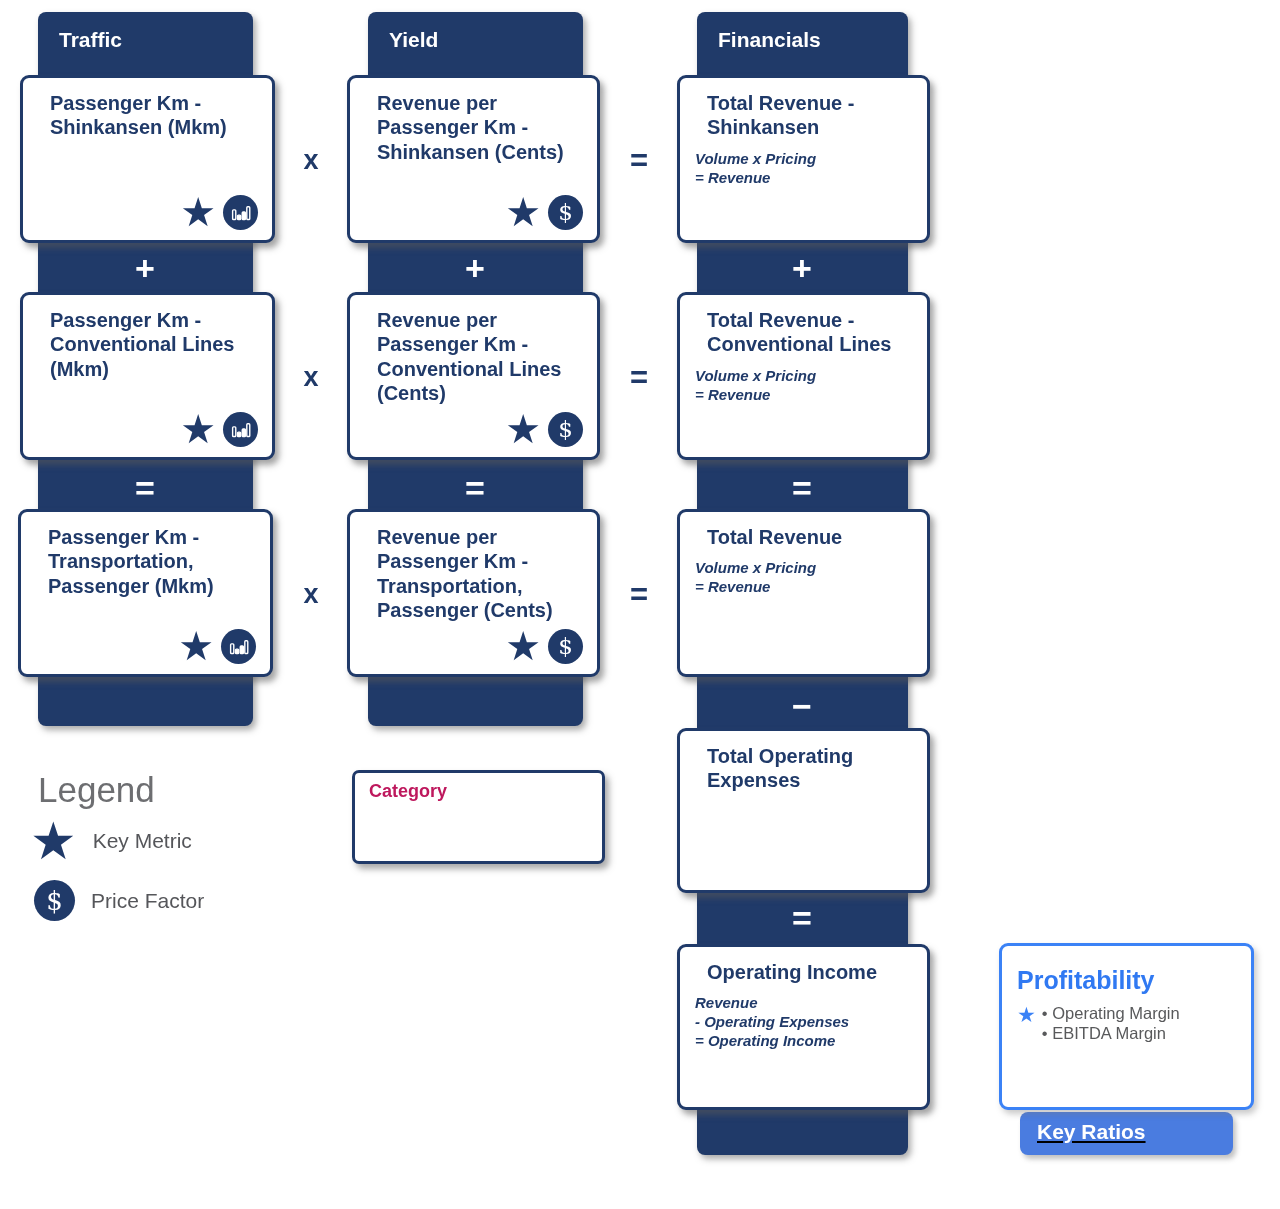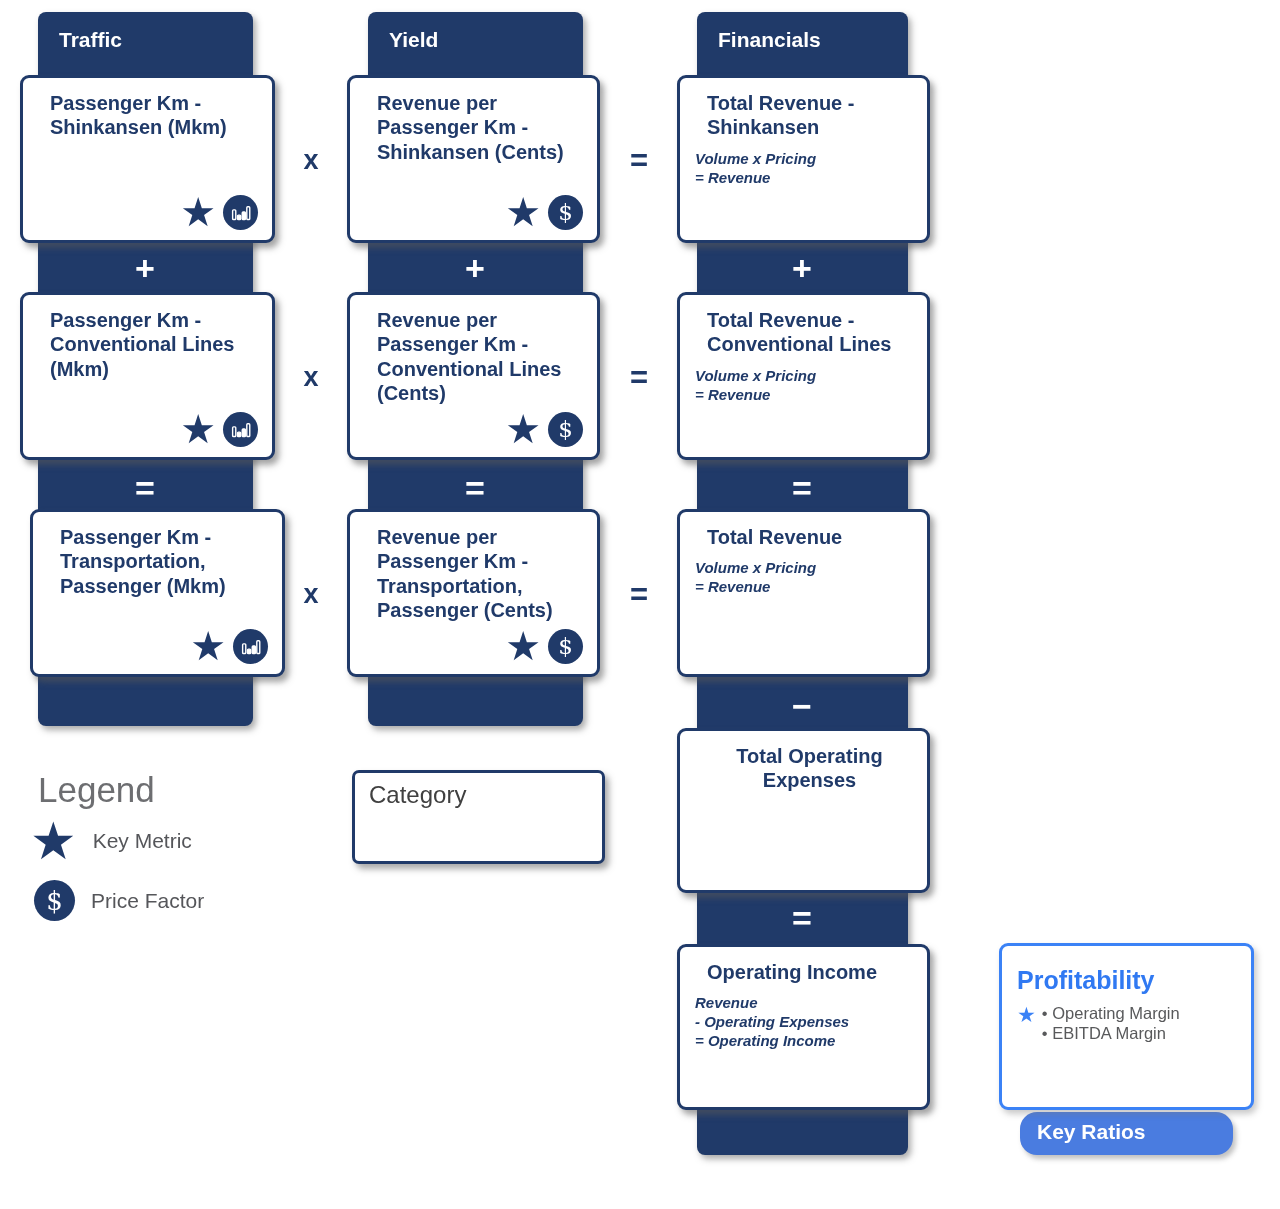--- a/index.html
+++ b/index.html
@@ -37,27 +37,27 @@
   .legend-row{position:absolute;display:flex;align-items:center;gap:16px;}
   .legend-star{color:#203a69;font-size:52px;line-height:.9;}
   .legend-circle{width:41px;height:41px;border-radius:50%;background:#203a69;display:flex;
                  align-items:center;justify-content:center;}
   .legend-dollar{color:#ffffff;font-family:"DejaVu Serif",serif;font-size:26px;line-height:1;}
 
   
   .cat-box{position:absolute;left:352px;top:770px;width:253px;height:94px;background:#ffffff;
            border:3px solid #203a69;border-radius:7px;box-shadow:4px 5px 6px rgba(90,90,90,.5);
            box-sizing:border-box;padding:8px 14px;}
-  .cat-title{color:#404040;font-size:24px;font-weight:400;}
+  .cat-title{color:#be185d;font-size:18px;font-weight:700;}
   .plain-list{list-style:none;margin:4px 0 0 4px;padding:0;color:#58595b;font-size:14.5px;line-height:1.3;}
   .plain-list li::before{content:"• ";}
 
   
   .kr-bar{position:absolute;left:1020px;top:1112px;width:213px;height:43px;background:#4a7ce0;
-          border-radius:17px;box-shadow:3px 4px 5px rgba(120,120,120,.45);}
+          border-radius:8px;box-shadow:3px 4px 5px rgba(120,120,120,.45);text-decoration:underline;}
   .kr-bar-label{color:#ffffff;font-size:21px;font-weight:700;padding:8px 0 0 17px;}
   .profit-box{position:absolute;left:999px;top:943px;width:255px;height:167px;background:#ffffff;
               border:3px solid #3b82f6;border-radius:9px;box-shadow:3px 4px 6px rgba(120,120,120,.4);
               box-sizing:border-box;padding:20px 15px;}
   .profit-title{color:#3079f2;font-size:25px;font-weight:700;}
   .profit-row{display:flex;align-items:flex-start;gap:6px;margin-top:8px;}
   .profit-star{color:#3b82f6;font-size:21px;line-height:1.1;}
   .profit-list{list-style:none;margin:0;padding:0;color:#58595b;font-size:16.5px;line-height:1.22;}
   .profit-list li::before{content:"• ";}
 
@@ -121,21 +121,21 @@
             <g fill="none" stroke="#ffffff" stroke-width="1.6">
               <rect x="3" y="9" width="3.6" height="11" rx="1"></rect>
               <rect x="8.6" y="15" width="3.6" height="5" rx="1" fill="#ffffff"></rect>
               <rect x="14" y="11.5" width="3.6" height="8.5" rx="1" fill="#ffffff"></rect>
               <rect x="19.2" y="5.5" width="3.4" height="14.5" rx="1"></rect>
             </g>
           </svg>
       </span>
     </div>
   </div>
-  <div class="card" style="left:30px;top:509px;width:255px;height:168px;">
+  <div class="card" style="left:18px;top:509px;width:255px;height:168px;">
     <div class="card-title">Passenger Km - Transportation, Passenger (Mkm)</div>
     <div class="icon-row">
       <span class="star">★</span>
       <span class="circle-icon">
         <svg class="vol-svg" viewBox="0 0 24 24">
             <g fill="none" stroke="#ffffff" stroke-width="1.6">
               <rect x="3" y="9" width="3.6" height="11" rx="1"></rect>
               <rect x="8.6" y="15" width="3.6" height="5" rx="1" fill="#ffffff"></rect>
               <rect x="14" y="11.5" width="3.6" height="8.5" rx="1" fill="#ffffff"></rect>
               <rect x="19.2" y="5.5" width="3.4" height="14.5" rx="1"></rect>
@@ -187,21 +187,21 @@
       <div>= Revenue</div>
     </div>
   </div>
   <div class="card" style="left:677px;top:509px;width:253px;height:168px;">
     <div class="card-title">Total Revenue</div>
     <div class="card-formula">
       <div>Volume x Pricing</div>
       <div>= Revenue</div>
     </div>
   </div>
-  <div class="card" style="left:677px;top:728px;width:253px;height:165px;text-align:center;">
+  <div class="card" style="left:677px;top:728px;width:253px;height:165px;">
     <div class="card-title">Total Operating Expenses</div>
   </div>
   <div class="card" style="left:677px;top:944px;width:253px;height:166px;">
     <div class="card-title">Operating Income</div>
     <div class="card-formula">
       <div>Revenue</div>
       <div>- Operating Expenses</div>
       <div>= Operating Income</div>
     </div>
   </div>

